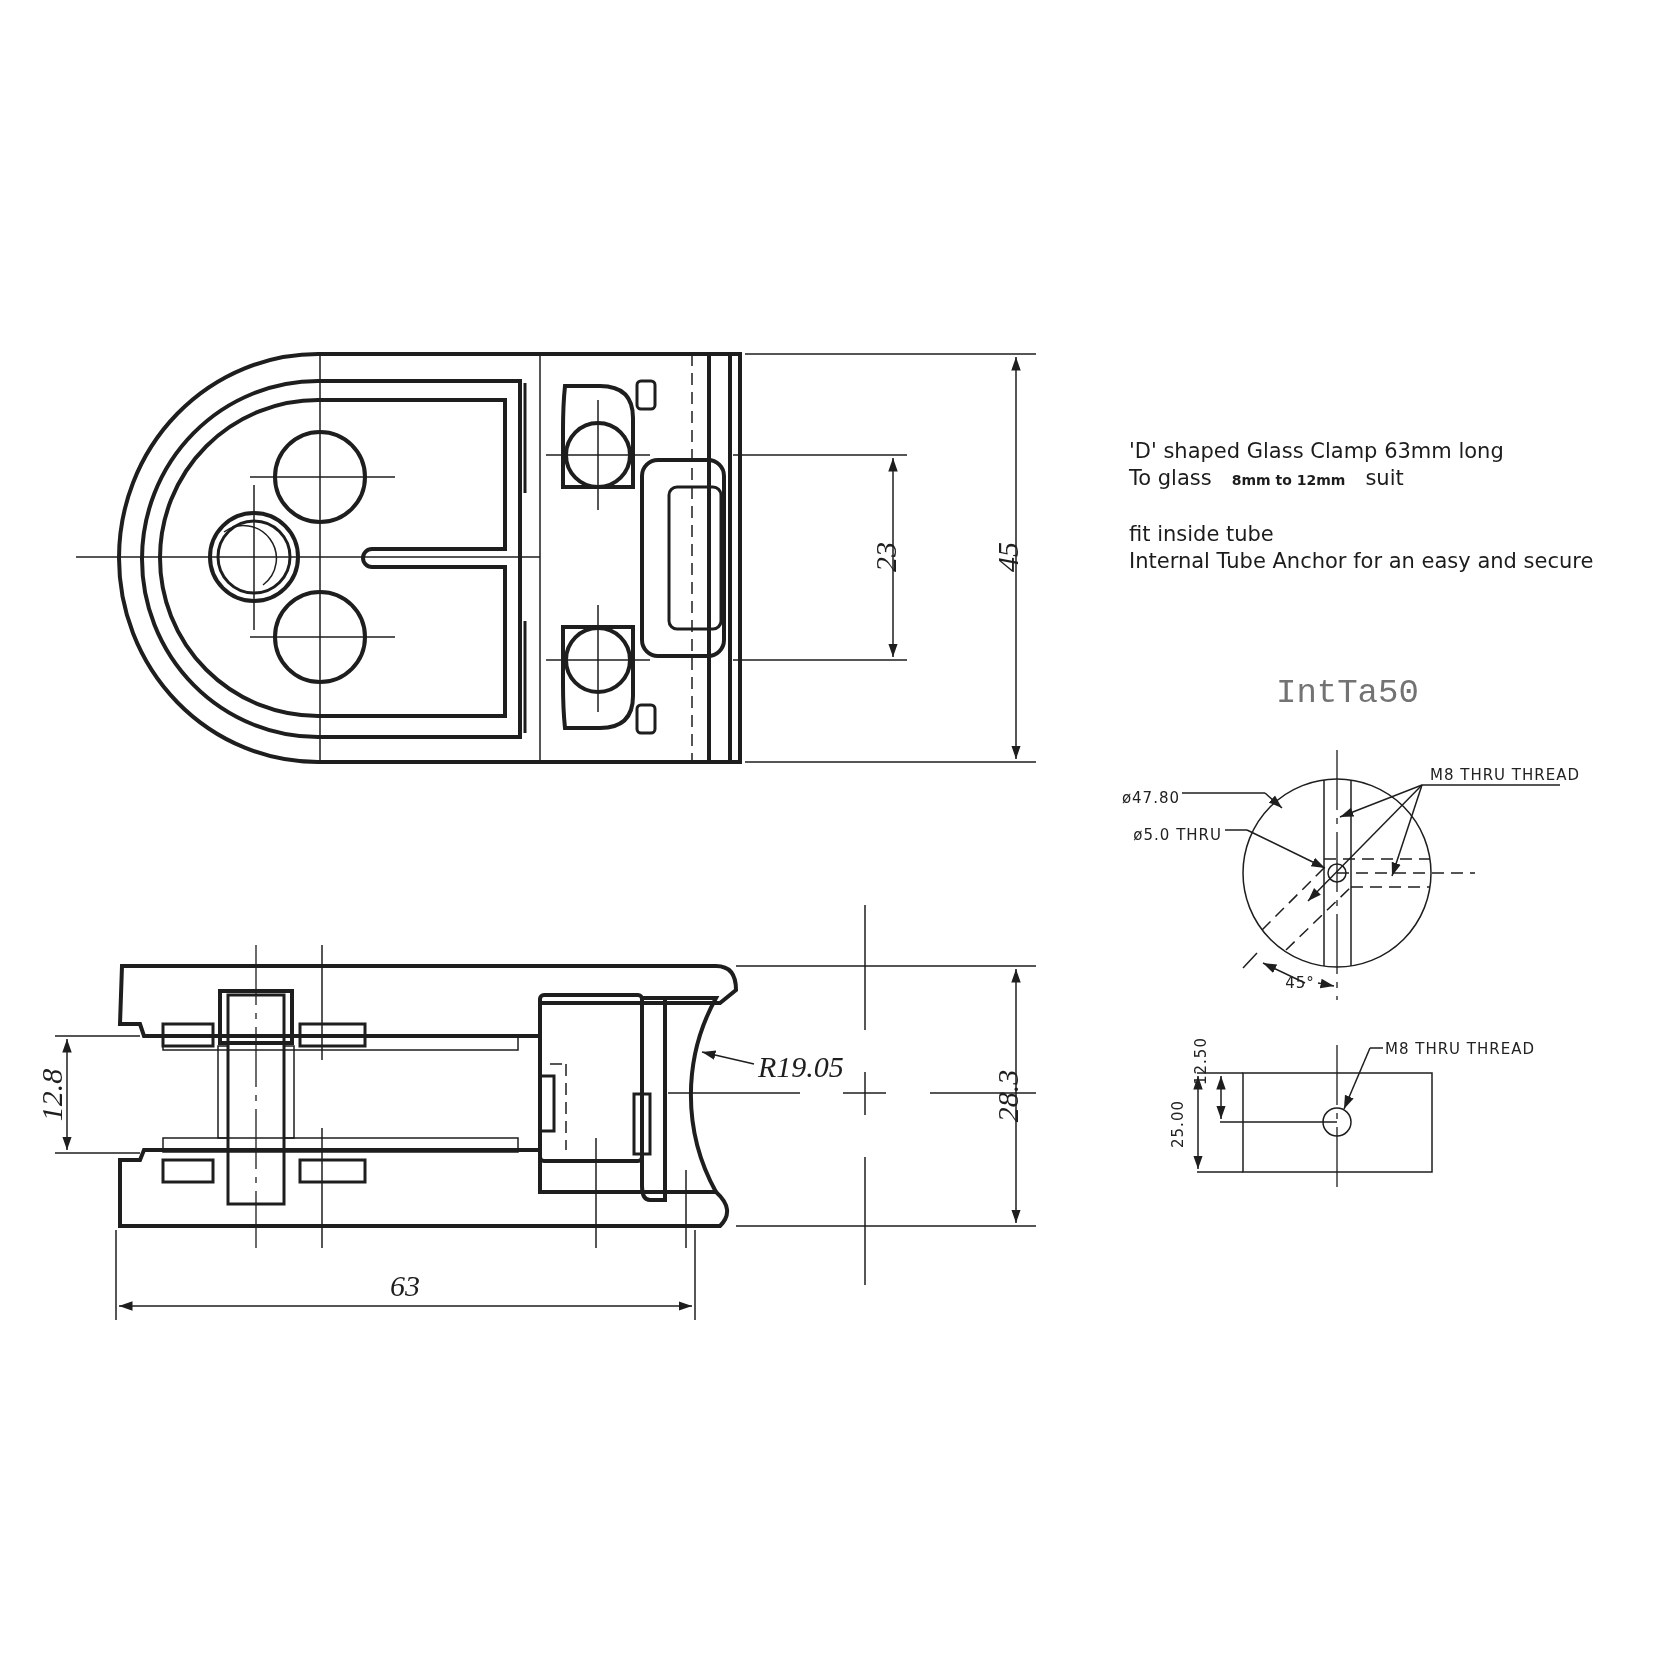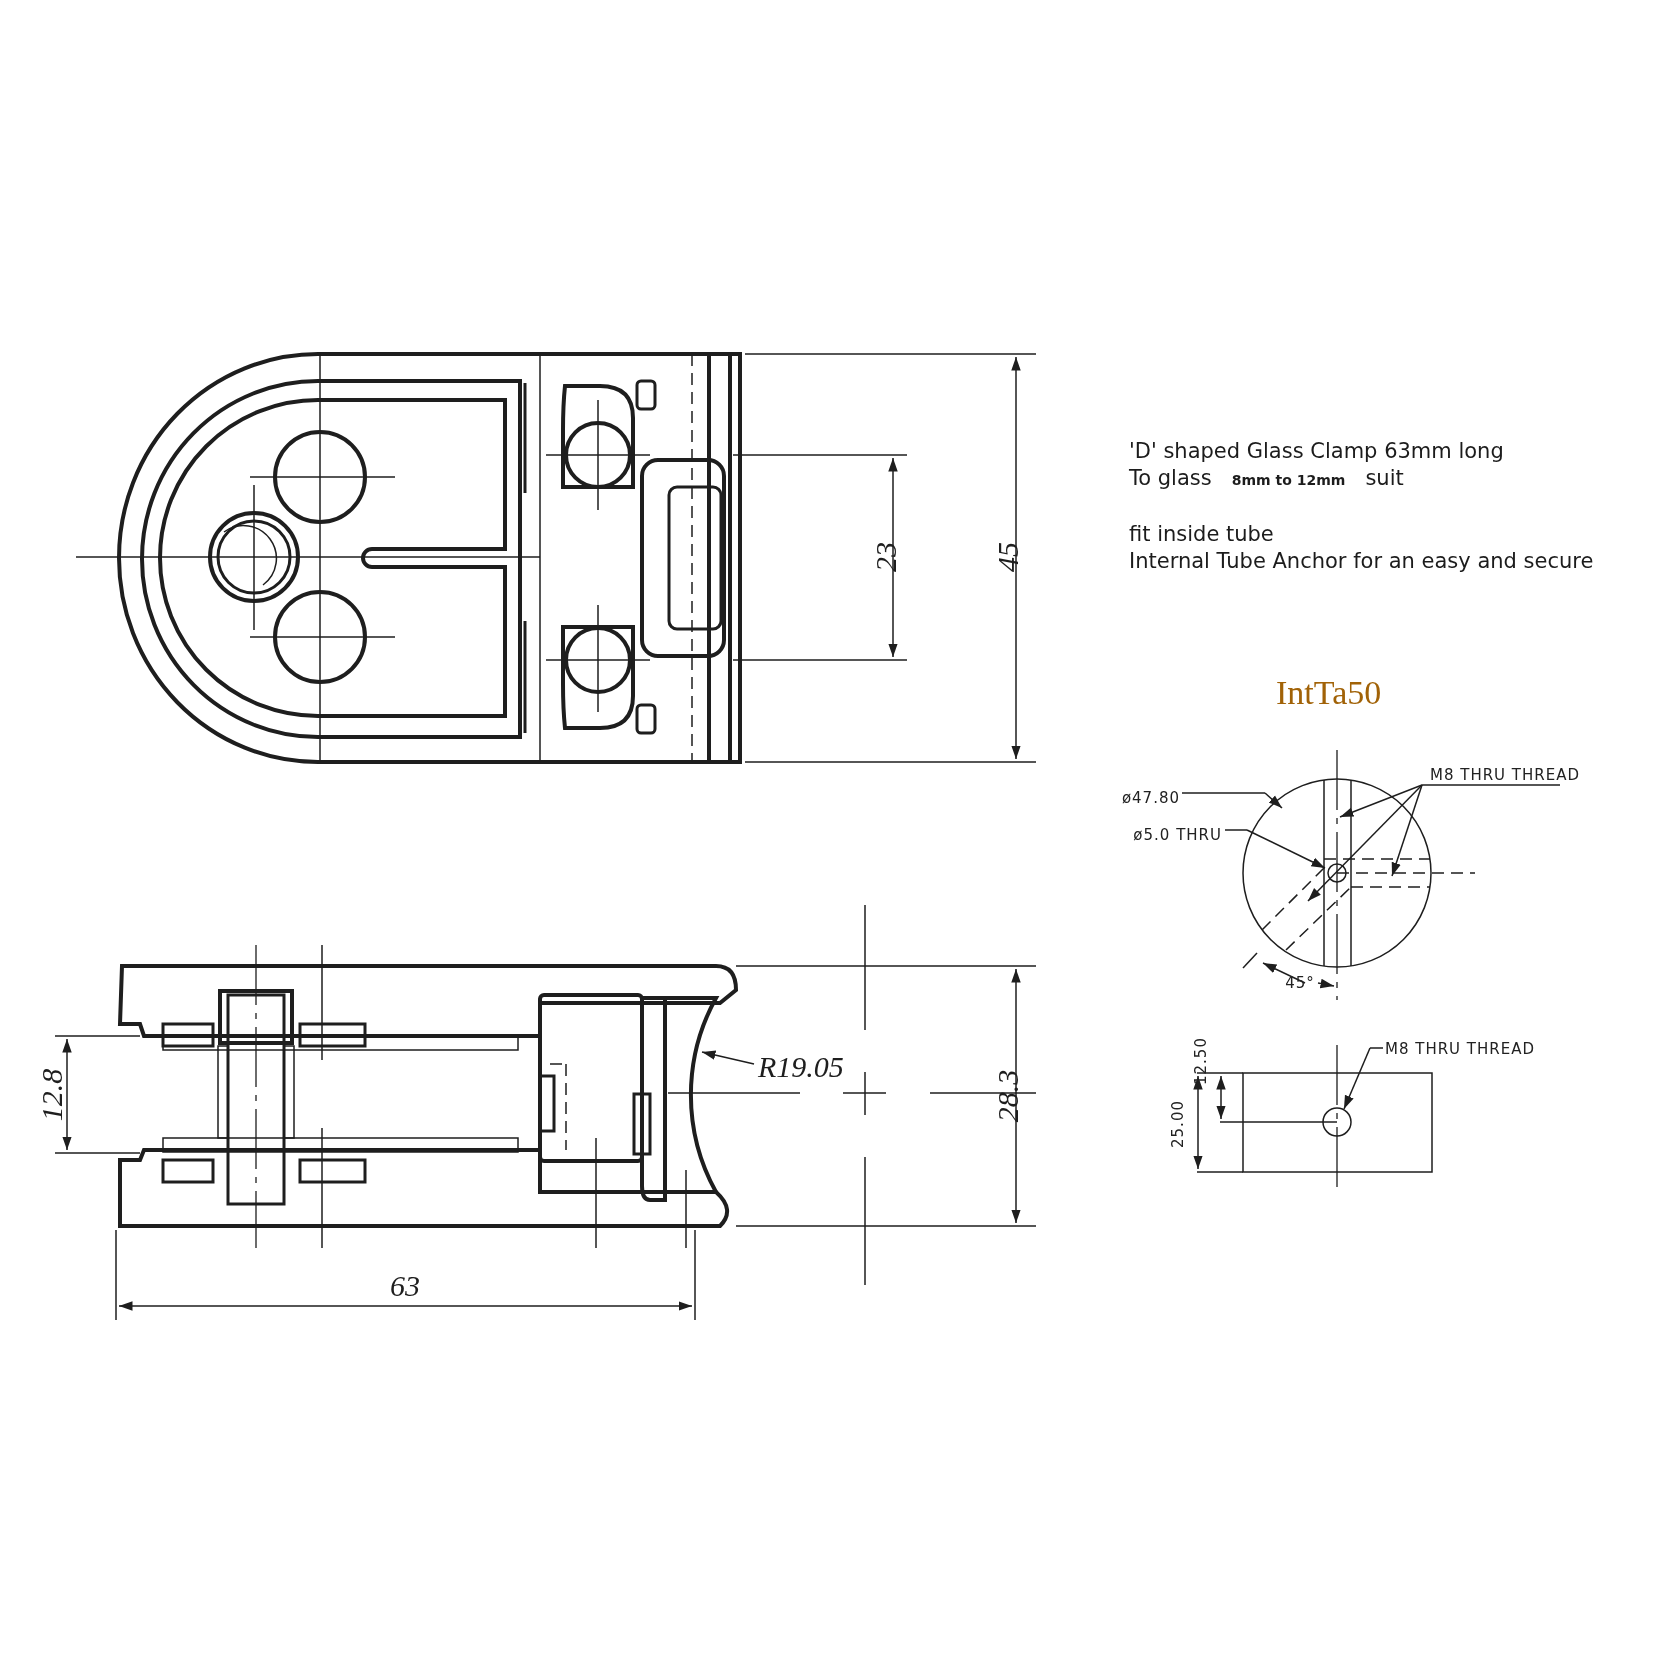--- a/index.html
+++ b/index.html
@@ -9,21 +9,21 @@
   .med { stroke: #1e1e1e; stroke-width: 3; fill: none; }
   .thin { stroke: #1e1e1e; stroke-width: 1.5; fill: none; }
   .center { stroke: #1e1e1e; stroke-width: 1.3; fill: none; stroke-dasharray: 60 8 6 8; }
   .dash { stroke: #1e1e1e; stroke-width: 1.5; fill: none; stroke-dasharray: 12 7; }
   .dimtxt { font-family: "Liberation Serif", serif; font-style: italic; font-size: 30px; fill: #1e1e1e; }
   .cadtxt { font-family: "DejaVu Sans", sans-serif; font-size: 15px; fill: #222; letter-spacing: 1px; }
   .desc { position: absolute; left: 1102px; top: 438px; font-family: "DejaVu Sans", sans-serif; font-size: 21px; line-height: 27px; color: #1c1c1c; margin-left: 27px; }
   .desc .line { display: block; white-space: pre; }
   .desc .small { font-size: 14px; font-weight: bold; }
   .desc .gap { height: 27px; display: block; }
-  .title2 { position: absolute; left: 1276px; top: 674px; font-family: Liberation Serif, serif; font-size: 34px; color: #a16207; }
+  .title2 { position: absolute; left: 1276px; top: 674px; font-family: Liberation Mono, monospace; font-size: 34px; color: #737373; }
 </style>
 </head>
 <body>
 
 <svg id="drawing" width="1676" height="1676" viewBox="0 0 1676 1676" xmlns="http://www.w3.org/2000/svg">
   <defs>
     <pattern id="hatchA" patternUnits="userSpaceOnUse" width="26" height="26" patternTransform="rotate(45)">
       <line x1="0" y1="0" x2="0" y2="26" stroke="#1e1e1e" stroke-width="2"></line>
     </pattern>
     <pattern id="hatchB" patternUnits="userSpaceOnUse" width="26" height="26" patternTransform="rotate(-45)">

